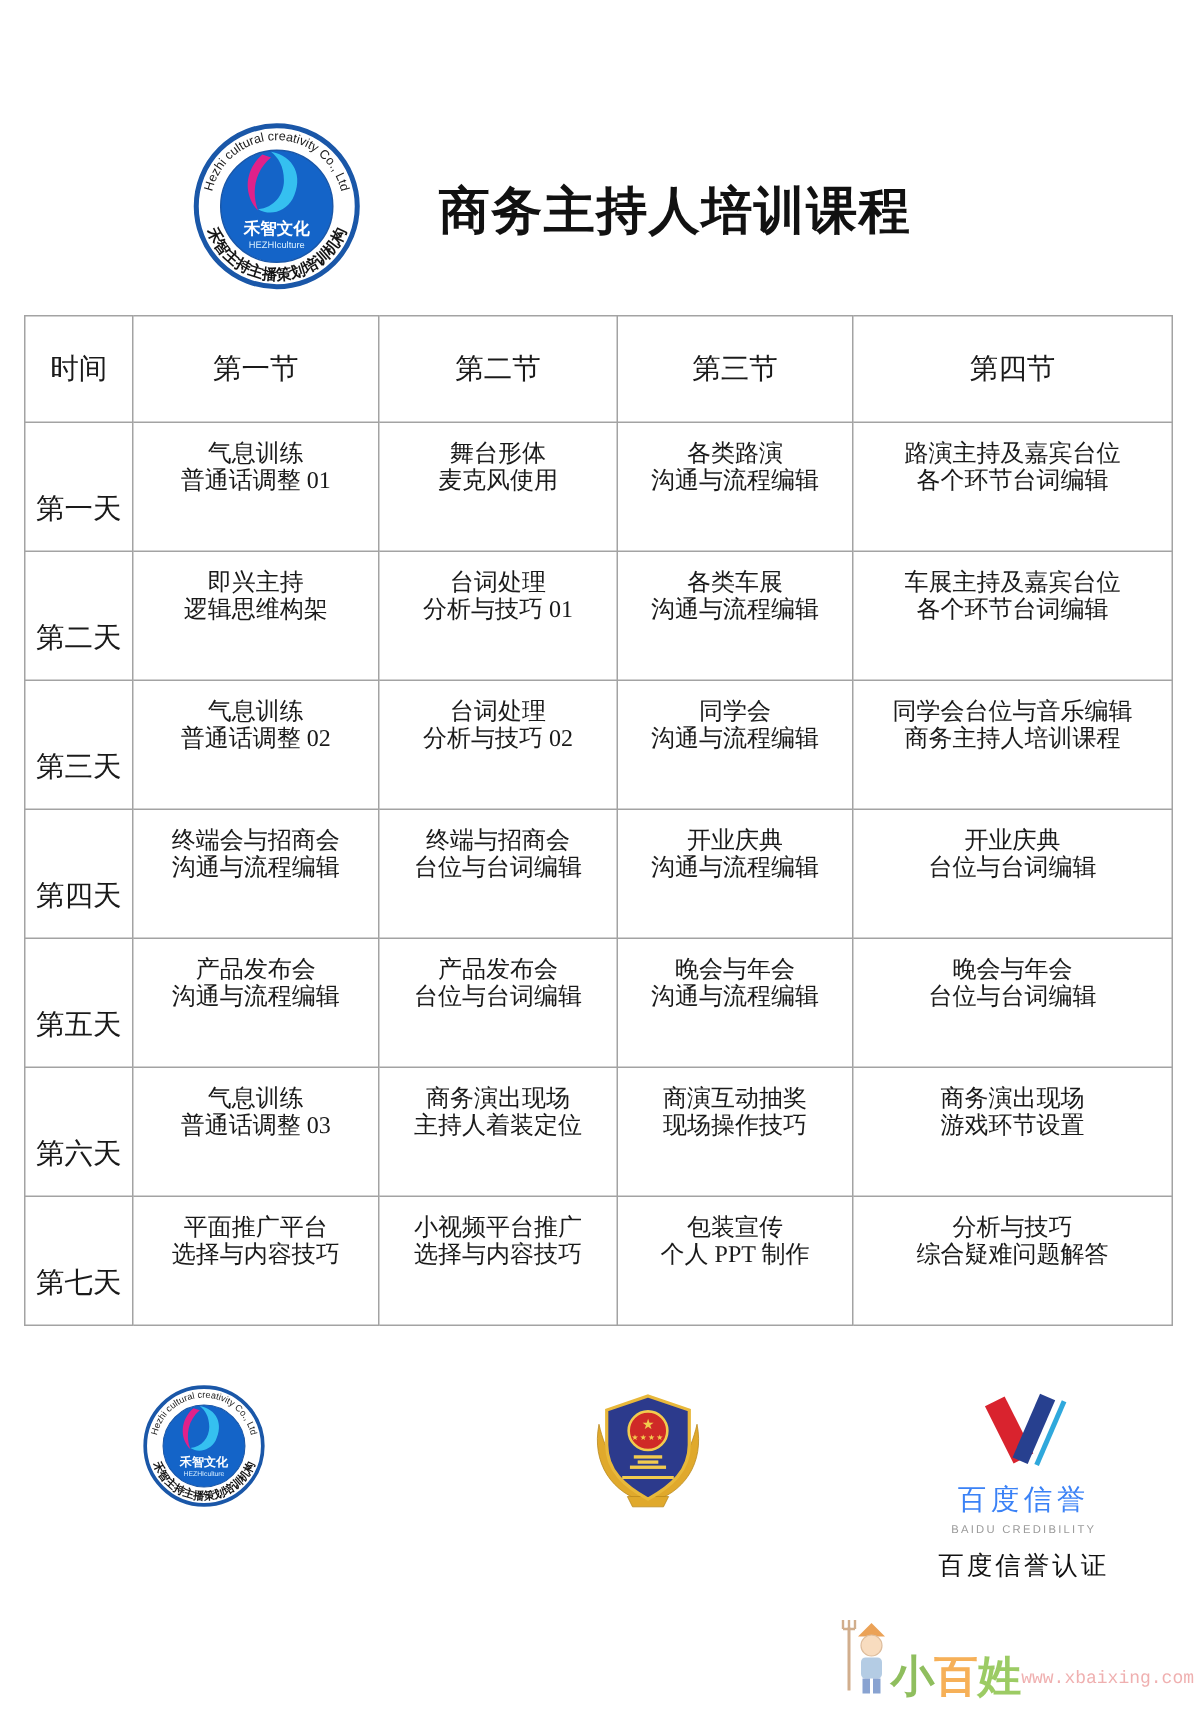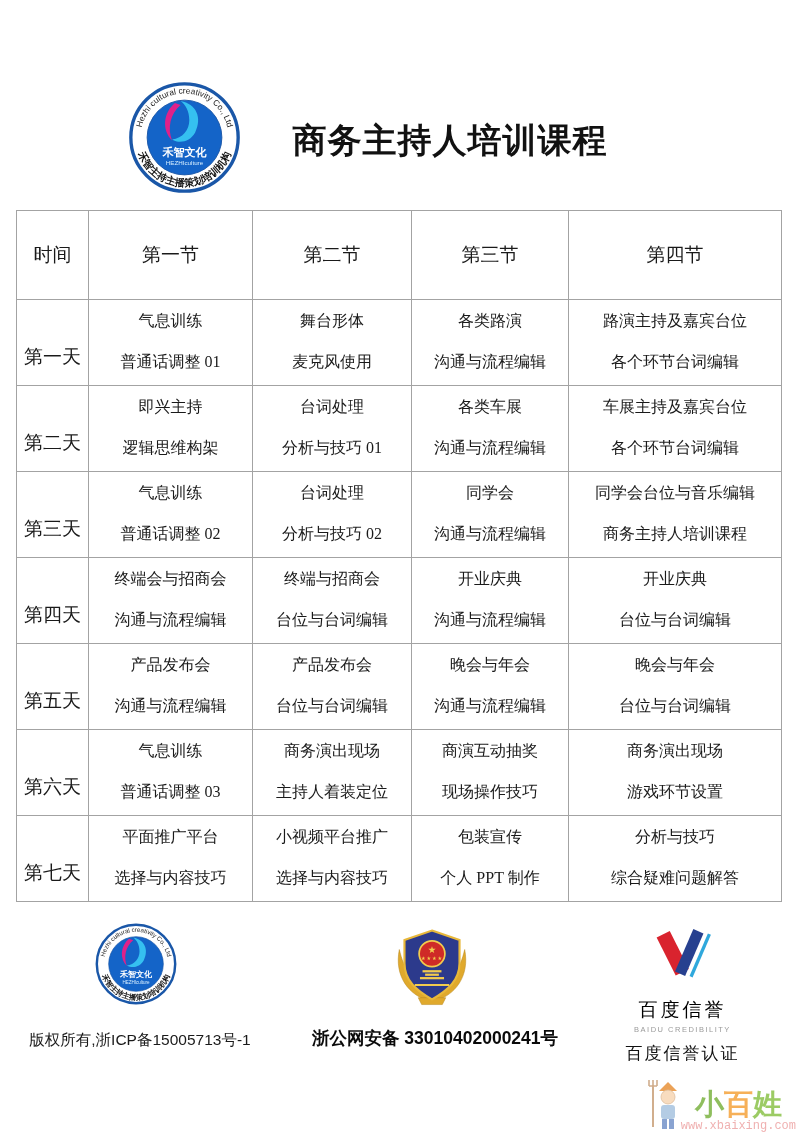--- a/index.html
+++ b/index.html
@@ -17,25 +17,25 @@
   }
 
   
   .course-table {
     position:absolute; left:16px; top:210px; width:765px;
     border-collapse:collapse; table-layout:fixed;
   }
   .course-table th, .course-table td {
     border:1px solid #a3a3a3; padding:0; color:#1a1a1a; font-weight:400;
   }
-  .course-table thead tr { height:89px;border-radius:13px; }
+  .course-table thead tr { height:71px;border-radius:13px; }
   .course-table tbody tr { height:85px; }
   .course-table th { font-size:19px; text-align:center; vertical-align:middle; }
   .cell {
-    display:flex; flex-direction:column; justify-content:space-between;
+    display:flex; flex-direction:column; 
     align-items:center; height:85px; padding:12px 2px 14px; font-size:16px; line-height:1.15;
     text-align:center;
   }
   .daycell {
     display:flex; align-items:flex-end; justify-content:center;
     height:85px; padding-bottom:15px; font-size:19px;
   }
 
   
   .logo-footer { position:absolute; left:94px; top:922px; width:84px; height:84px; }
@@ -47,31 +47,31 @@
   .police-record {
     position:absolute; left:290px; top:1026px; width:290px; text-align:center;
     font-family:"Liberation Sans","DejaVu Sans",sans-serif; font-size:17.5px; font-weight:700; color:#0a0a0a;
   }
   .baidu-block {
     position:absolute; left:600px; top:928px; width:165px;
     display:flex; flex-direction:column; align-items:center;
     font-family:"Liberation Sans","DejaVu Sans",sans-serif;
   }
   .baidu-v { width:66px; height:52px; }
-  .baidu-cn { margin-top:17px; font-size:19px; color:#000000; letter-spacing:3px; }
+  .baidu-cn { margin-top:7px; font-size:19px; color:#3b82f6; letter-spacing:3px; }
   .baidu-en { margin-top:2px; font-size:7.5px; color:#9a9a9a; letter-spacing:1.5px;text-align:right; }
   .baidu-cert { margin-top:8px; font-size:17px; color:#111; letter-spacing:2px; }
 
   
   .watermark {
     position:absolute; right:4px; bottom:6px; display:flex; align-items:flex-end;
     font-family:"Liberation Sans","DejaVu Sans",sans-serif; opacity:.85;
   }
   .wm-figure { width:32px; height:56px; margin-right:2px; }
-  .wm-textcol { display:flex; flex-direction:column; align-items:center; }
+  .wm-textcol { display:flex; flex-direction:row; align-items:center; }
   .wm-chars { font-size:29px; font-weight:700; line-height:1; }
   .wm-c1 { color:#7cb342; } .wm-c2 { color:#f5a33b; } .wm-c3 { color:#8bc34a; }
   .wm-url { font-size:12px; color:#eda3a3; font-family:"Liberation Mono","DejaVu Sans Mono",monospace; }
 </style>
 </head>
 <body>
 
 <div class="page">
 
   <svg class="logo-main" viewBox="0 0 120 120">
@@ -327,40 +327,38 @@
     </text>
     <text font-size="10.5" font-weight="700" fill="#141414" font-family="Liberation Sans, sans-serif">
       <textPath href="#arcBot2" startOffset="50%" text-anchor="middle">禾智主持主播策划培训机构</textPath>
     </text>
     <path d="M50,24 C38,34 36,52 47,63 C42,50 45,35 56,26 Z" fill="#e0218a"></path>
     <path d="M56,22 C72,25 79,39 71,55 C66,64 55,67 47,62 C58,61 65,52 65,42 C65,32 61,26 56,22 Z" fill="#35c0f0"></path>
     <text x="60" y="79" text-anchor="middle" fill="#ffffff" font-size="11.5" font-weight="700" font-family="Liberation Sans, sans-serif">禾智文化</text>
     <text x="60" y="89" text-anchor="middle" fill="#d8efff" font-size="6.5" font-family="Liberation Sans, sans-serif">HEZHIculture</text>
   </svg>
 
-  <div class="copyright">版权所有,浙ICP备15005713号-1</div>
 
   <svg class="police-badge" viewBox="0 0 100 100">
     <g fill="#e0a92c" stroke="#b9881c" stroke-width="0.6">
       <path d="M50,93 C22,86 6,62 12,32 C17,54 28,74 50,85 Z"></path>
       <path d="M50,93 C78,86 94,62 88,32 C83,54 72,74 50,85 Z"></path>
       <path d="M34,88 L66,88 L62,96 L38,96 Z"></path>
     </g>
     <path d="M50,10 L82,21 L82,48 C82,68 68,80 50,90 C32,80 18,68 18,48 L18,21 Z" fill="#2c3a8c" stroke="#e8b83a" stroke-width="2.5"></path>
     <circle cx="50" cy="37" r="15" fill="#cf2a27" stroke="#f2cb4e" stroke-width="2"></circle>
     <text x="50" y="36" text-anchor="middle" font-size="11" fill="#f2cb4e">★</text>
     <text x="50" y="44" text-anchor="middle" font-size="6" fill="#f2cb4e" letter-spacing="1">★★★★</text>
     <g fill="#f2cb4e">
       <rect x="39" y="56" width="22" height="2.6"></rect>
       <rect x="42" y="60" width="16" height="2.6"></rect>
       <rect x="36" y="64" width="28" height="2.6"></rect>
       <path d="M30,72 h40 v2.5 h-40 z"></path>
     </g>
   </svg>
-  <div class="police-record">浙公网安备 33010402000241号</div>
 
   <div class="baidu-block">
     <svg class="baidu-v" viewBox="0 0 90 70">
       <line x1="18" y1="8" x2="44" y2="60" stroke="#d9232e" stroke-width="20"></line>
       <line x1="66" y1="4" x2="41" y2="62" stroke="#27408f" stroke-width="15"></line>
       <line x1="81" y1="8" x2="56" y2="66" stroke="#2fa8dc" stroke-width="4.5"></line>
     </svg>
     <div class="baidu-cn">百度信誉</div>
     <div class="baidu-en">BAIDU CREDIBILITY</div>
     <div class="baidu-cert">百度信誉认证</div>

